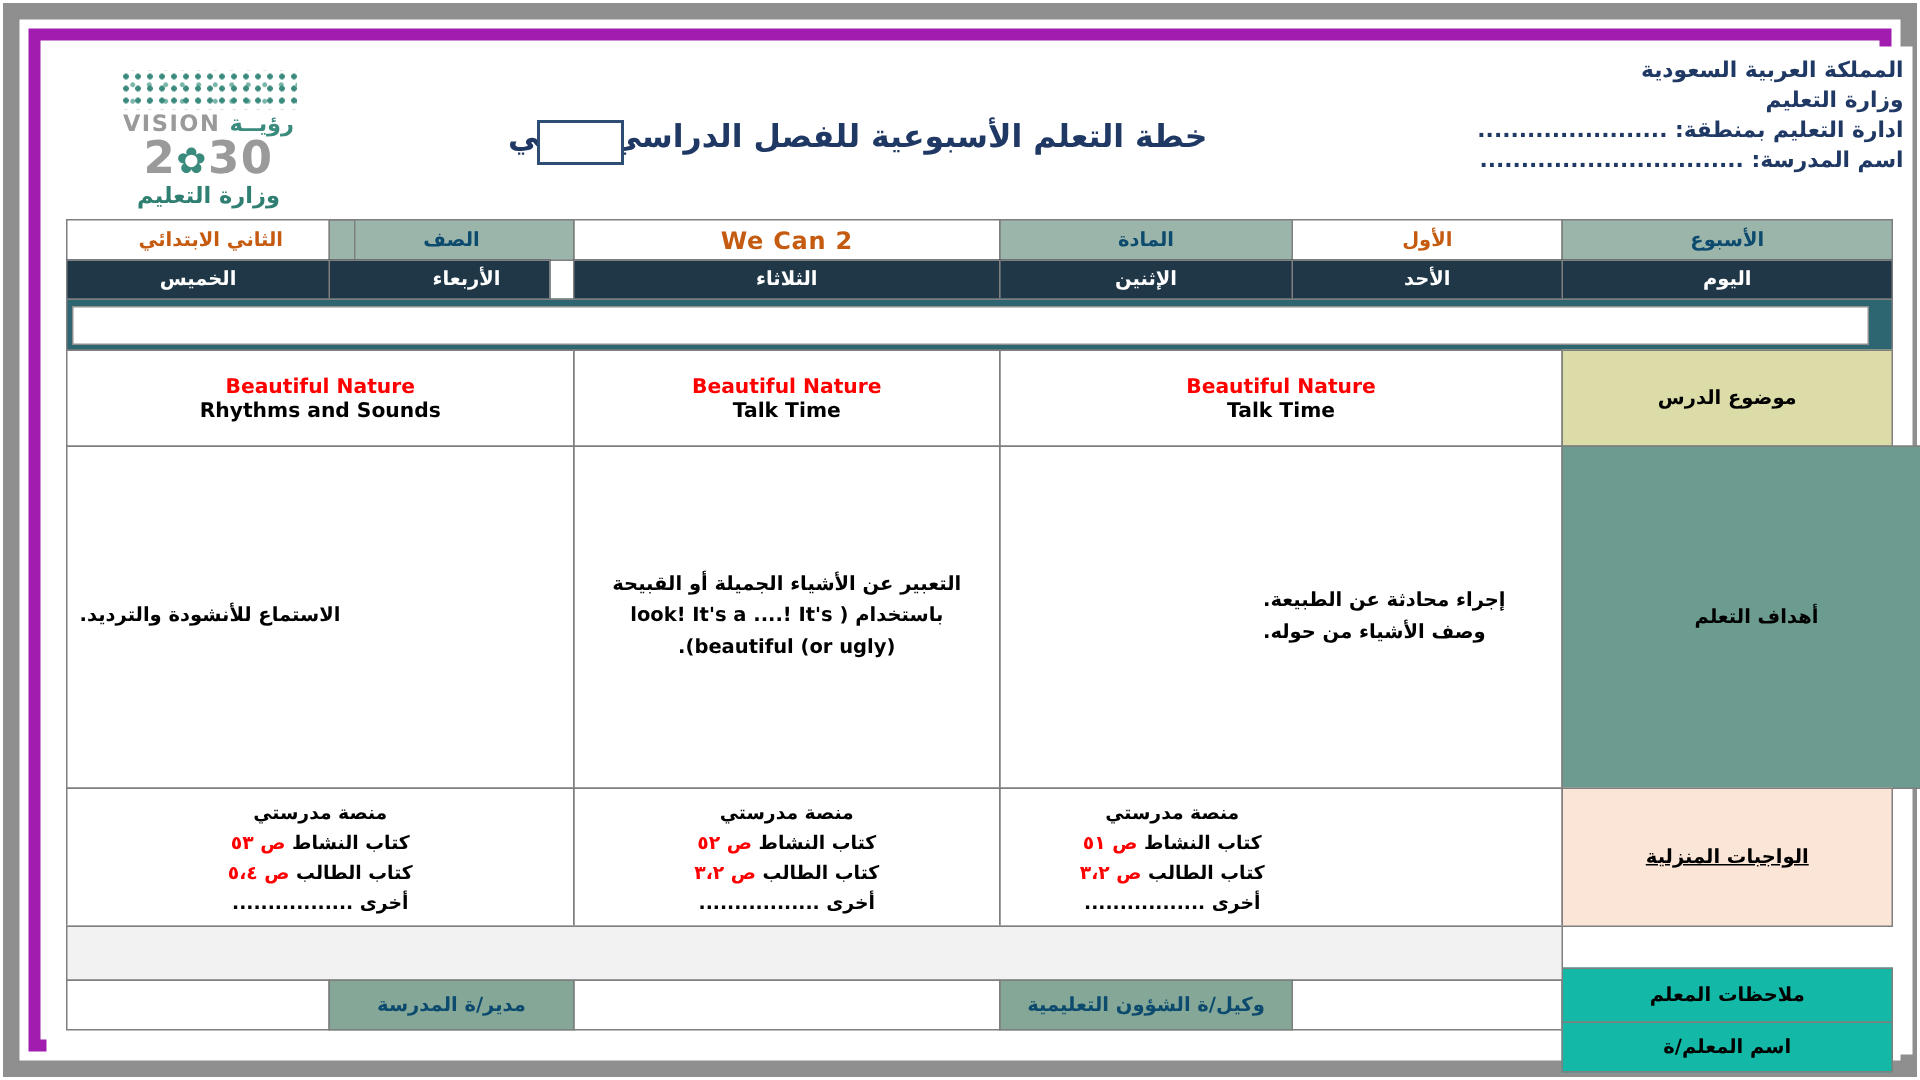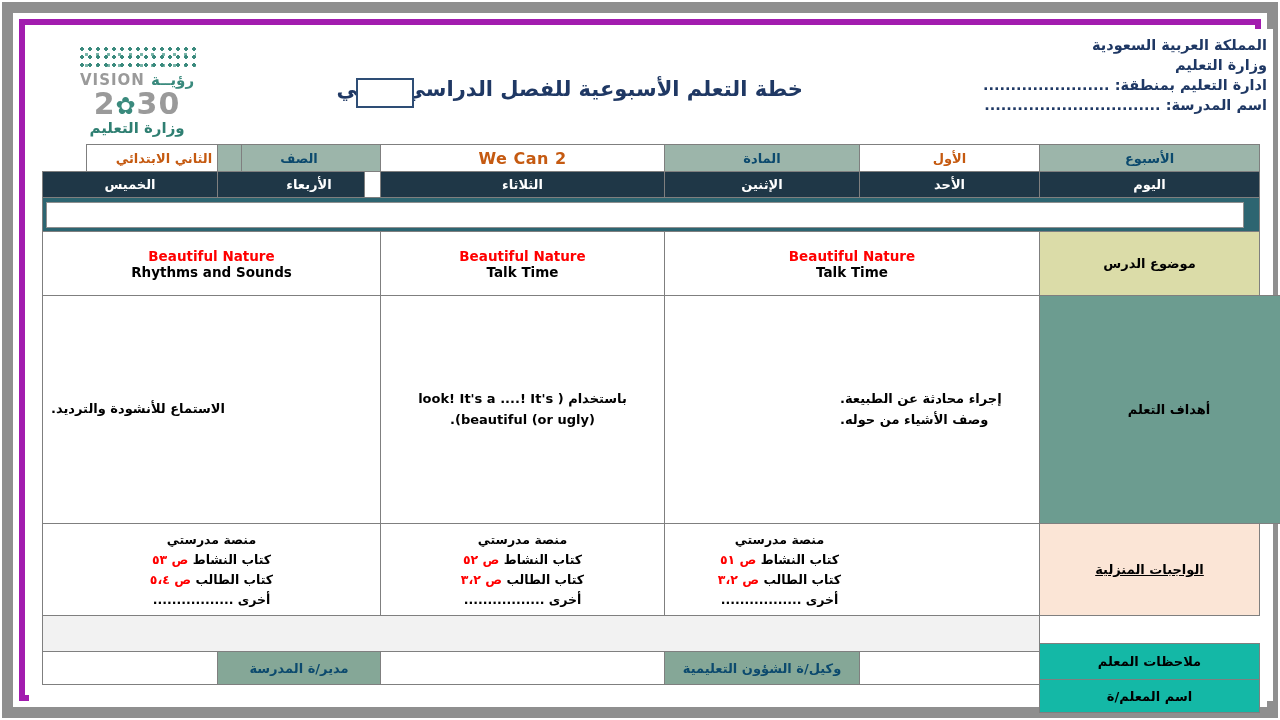--- a/index.html
+++ b/index.html
@@ -1,18 +1,18 @@
 <!DOCTYPE html>
 <html lang="ar"><head>
 <meta charset="utf-8">
 <style>
   html,body{margin:0;padding:0;background:#ffffff;width:1280px;height:720px;overflow:hidden;
     font-family:"DejaVu Sans",sans-serif;}
   .frame-outer{position:absolute;left:2px;top:2px;right:2px;bottom:2px;border:11px solid #8f8f8f;}
-  .frame-inner{position:absolute;left:6px;top:6px;right:6px;bottom:6px;border:6px solid #a21caf;background:#ffffff;}
+  .frame-inner{position:absolute;left:6px;top:6px;right:6px;bottom:6px;border:8px solid #a21caf;background:#ffffff;}
   .page{position:absolute;left:4px;top:4px;width:1244px;height:672px;background:#ffffff;direction:rtl;}
 
   
   .ministry-block{position:absolute;top:6px;right:6px;width:330px;text-align:right;
     color:#1f3864;font-weight:bold;font-size:14.5px;line-height:1.38;}
   .title-wrap{position:absolute;top:48px;right:470px;color:#1f3864;font-weight:bold;font-size:21px;white-space:nowrap;}
   .title-box{position:absolute;top:49px;left:327px;width:54px;height:26px;border:2px solid #2e4d75;background:#fff;}
   .logo{position:absolute;top:16px;left:28px;width:160px;text-align:center;direction:ltr;}
   .logo-dots{height:26px;width:118px;margin:0 auto;
     background-image:radial-gradient(circle,#3a8a7d 1.7px,rgba(0,0,0,0) 2.1px),radial-gradient(circle,#79b5a9 1.4px,rgba(0,0,0,0) 1.8px);
@@ -75,21 +75,21 @@
     <div class="logo-ministry">وزارة التعليم</div>
   </div>
 
   <div>
 
     <div class="cell sage" style="left:1010px;top:115px;width:221px;height:28px;">الأسبوع</div>
     <div class="cell orange" style="left:830px;top:115px;width:181px;height:28px;">الأول</div>
     <div class="cell sage" style="left:635px;top:115px;width:196px;height:28px;">المادة</div>
     <div class="cell orange wecan" style="left:351px;top:115px;width:285px;height:28px;">We Can 2</div>
     <div class="cell sage" style="left:188px;top:115px;width:164px;height:28px;">الصف</div>
-    <div class="cell orange" style="left:13px;top:115px;width:156px;height:28px;margin-left:44px;">الثاني الابتدائي</div>
+    <div class="cell orange" style="left:13px;top:115px;width:193px;height:28px;">الثاني الابتدائي</div>
 
     <div class="cell navy" style="left:1010px;top:142px;width:221px;height:27px;">اليوم</div>
     <div class="cell navy" style="left:830px;top:142px;width:181px;height:27px;">الأحد</div>
     <div class="cell navy" style="left:635px;top:142px;width:196px;height:27px;">الإثنين</div>
     <div class="cell navy" style="left:351px;top:142px;width:285px;height:27px;">الثلاثاء</div>
     <div class="cell navy" style="left:188px;top:142px;width:148px;height:27px;padding-left:36px;">الأربعاء</div>
     <div class="cell navy" style="left:13px;top:142px;width:176px;height:27px;">الخميس</div>
 
     <div class="cell tealband" style="left:13px;top:168px;width:1218px;height:35px;"></div>
     <div class="overlay-box"></div>
@@ -107,20 +107,21 @@
       <div class="unit">Beautiful Nature</div>
       <div class="lesson">Rhythms and Sounds</div>
     </div>
 
     <div class="cell objgreen" style="left:1010px;top:266px;width:260px;height:229px;">أهداف التعلم</div>
     <div class="cell obj" style="left:635px;top:266px;width:376px;height:229px;align-items:flex-end;justify-content:center;padding-left:175px;box-sizing:border-box;text-align:right;">
       <div>إجراء محادثة عن الطبيعة.</div>
       <div>وصف الأشياء من حوله.</div>
     </div>
     <div class="cell obj" style="left:351px;top:266px;width:285px;height:229px;">
+      <div>التعبير عن الأشياء الجميلة أو القبيحة</div>
       <div>باستخدام ( look! It's a ....! It's</div>
       <div class="ltrline">.(beautiful (or ugly)</div>
     </div>
     <div class="cell obj" style="left:13px;top:266px;width:339px;height:229px;align-items:flex-end;padding-left:8px;box-sizing:border-box;text-align:right;">
       <div>الاستماع للأنشودة والترديد.</div>
     </div>
 
     <div class="cell peach" style="left:1010px;top:494px;width:221px;height:93px;">الواجبات المنزلية</div>
     <div class="cell hw" style="left:635px;top:494px;width:376px;height:93px;padding-right:145px;box-sizing:border-box;">
       <div>منصة مدرستي</div>

